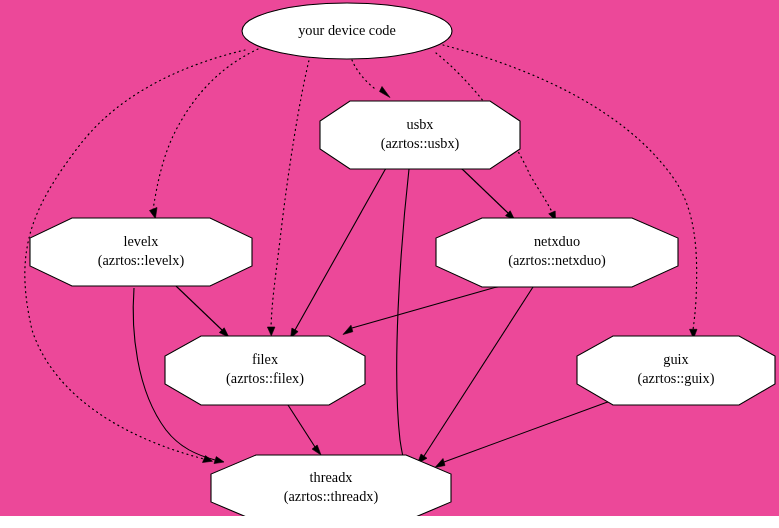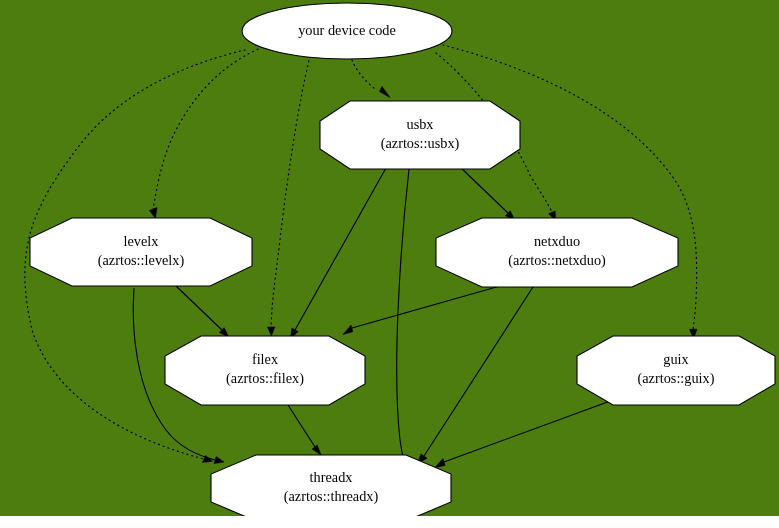--- a/index.html
+++ b/index.html
@@ -5,21 +5,21 @@
 <style>
   html, body {
     margin: 0;
     padding: 0;
     background: #ffffff;
   }
   #canvas {
     position: relative;
     width: 779px;
     height: 516px;
-    background: #4d7c0f;
+    background: #ec4899;
     overflow: hidden;
     font-family: "Liberation Serif", "DejaVu Serif", serif;
   }
   #graph-svg {
     position: absolute;
     left: 0;
     top: 0;
     width: 779px;
     height: 528px;
   }

